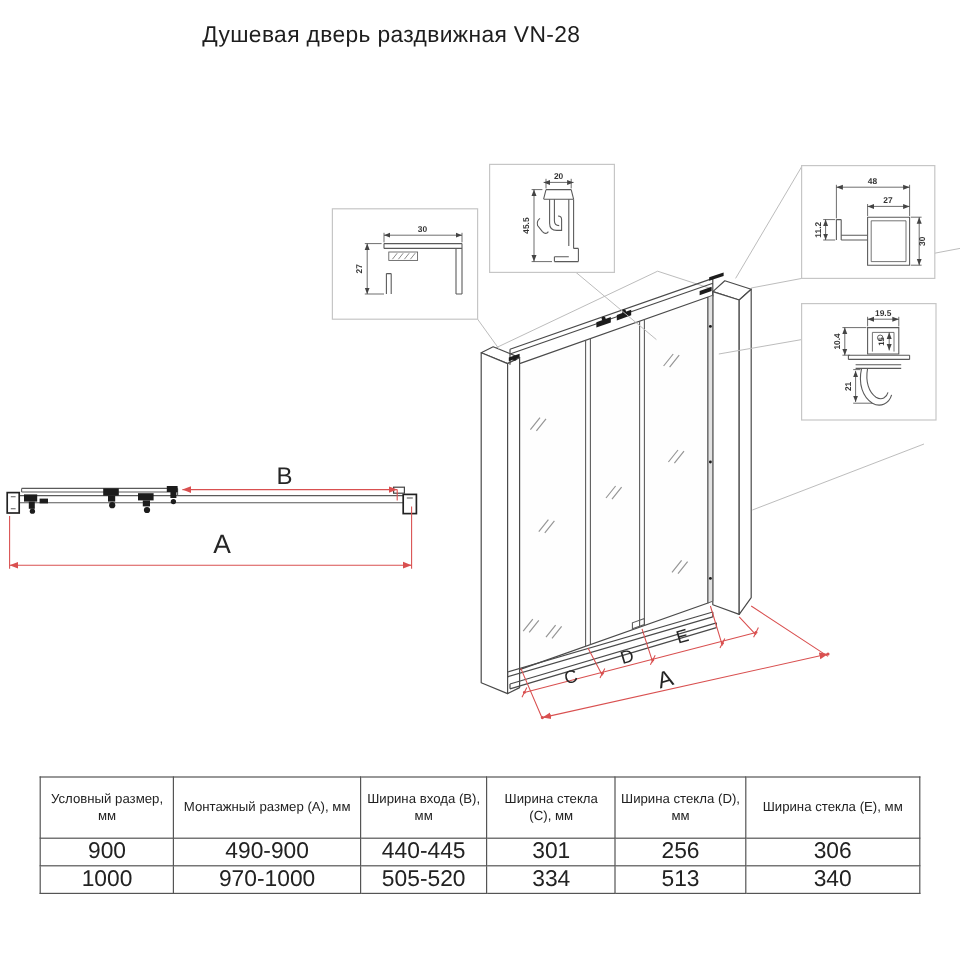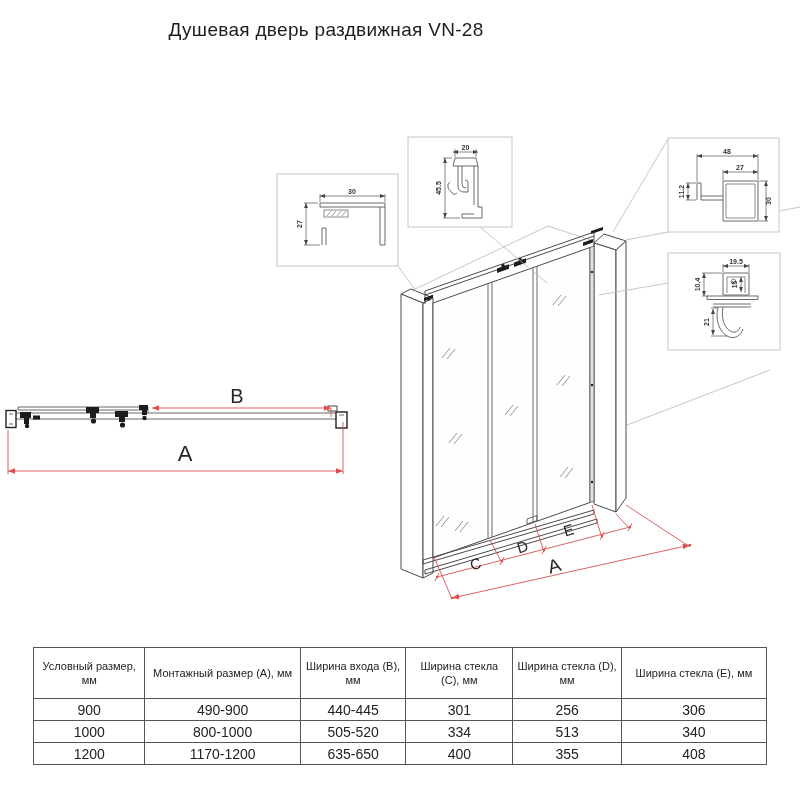--- a/index.html
+++ b/index.html
@@ -19,21 +19,21 @@
   .face{fill:#ffffff;stroke:#4a4a4a;stroke-width:1;stroke-linejoin:round;}
   .shine{stroke:#969696;stroke-width:1;fill:none;}
   .dimtxt{font-size:7px;font-weight:700;fill:#333;text-anchor:middle;}
   .lbl{font-size:15px;fill:#262626;text-anchor:middle;}
   .lblA{font-size:19px;fill:#262626;text-anchor:middle;}
   .planLbl{font-size:20px;fill:#262626;text-anchor:middle;}
   table.size-table{position:absolute;left:33px;top:647px;width:734px;border-collapse:collapse;
         table-layout:fixed;background:#fff;color:#222;}
   table.size-table th,table.size-table td{border:1.4px solid #555;text-align:center;vertical-align:middle;padding:0 4px;}
   table.size-table th{font-weight:400;font-size:11px;height:50px;line-height:1.28;}
-  table.size-table td{font-size:14px;height:21px;}
+  table.size-table td{font-size:19px;height:21px;}
 </style>
 </head>
 <body>
 
 <div class="title">
   <div>Душевая дверь раздвижная VN-28</div>
 </div>
 
 <svg viewBox="0 0 800 794" aria-hidden="true">
   <defs>
@@ -266,28 +266,20 @@
     <tr>
       <td>900</td>
       <td>490-900</td>
       <td>440-445</td>
       <td>301</td>
       <td>256</td>
       <td>306</td>
     </tr>
     <tr>
       <td>1000</td>
-      <td>800-1000</td>
+      <td>970-1000</td>
       <td>505-520</td>
       <td>334</td>
       <td>513</td>
       <td>340</td>
     </tr>
-    <tr>
-      <td>1200</td>
-      <td>1170-1200</td>
-      <td>635-650</td>
-      <td>400</td>
-      <td>355</td>
-      <td>408</td>
-    </tr>
   </tbody>
 </table>
 
 </body></html>

